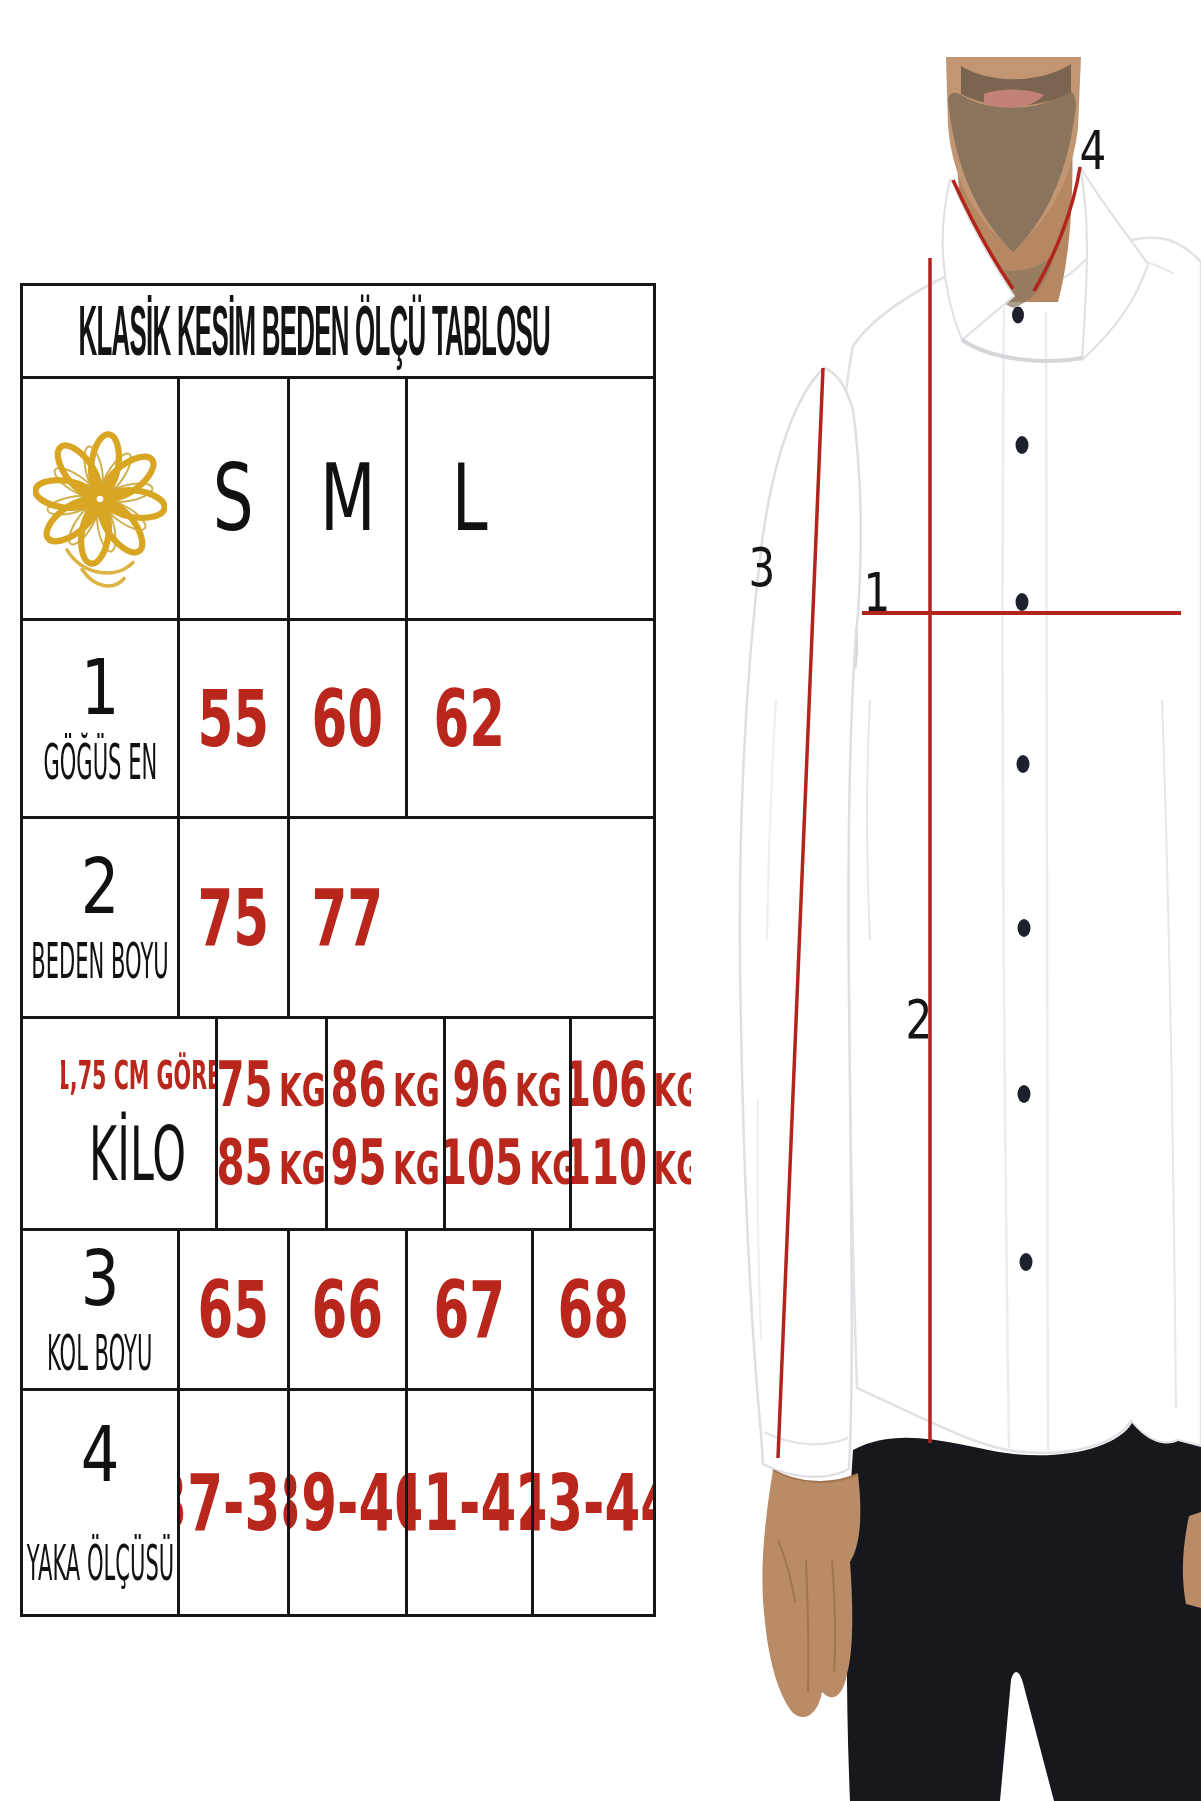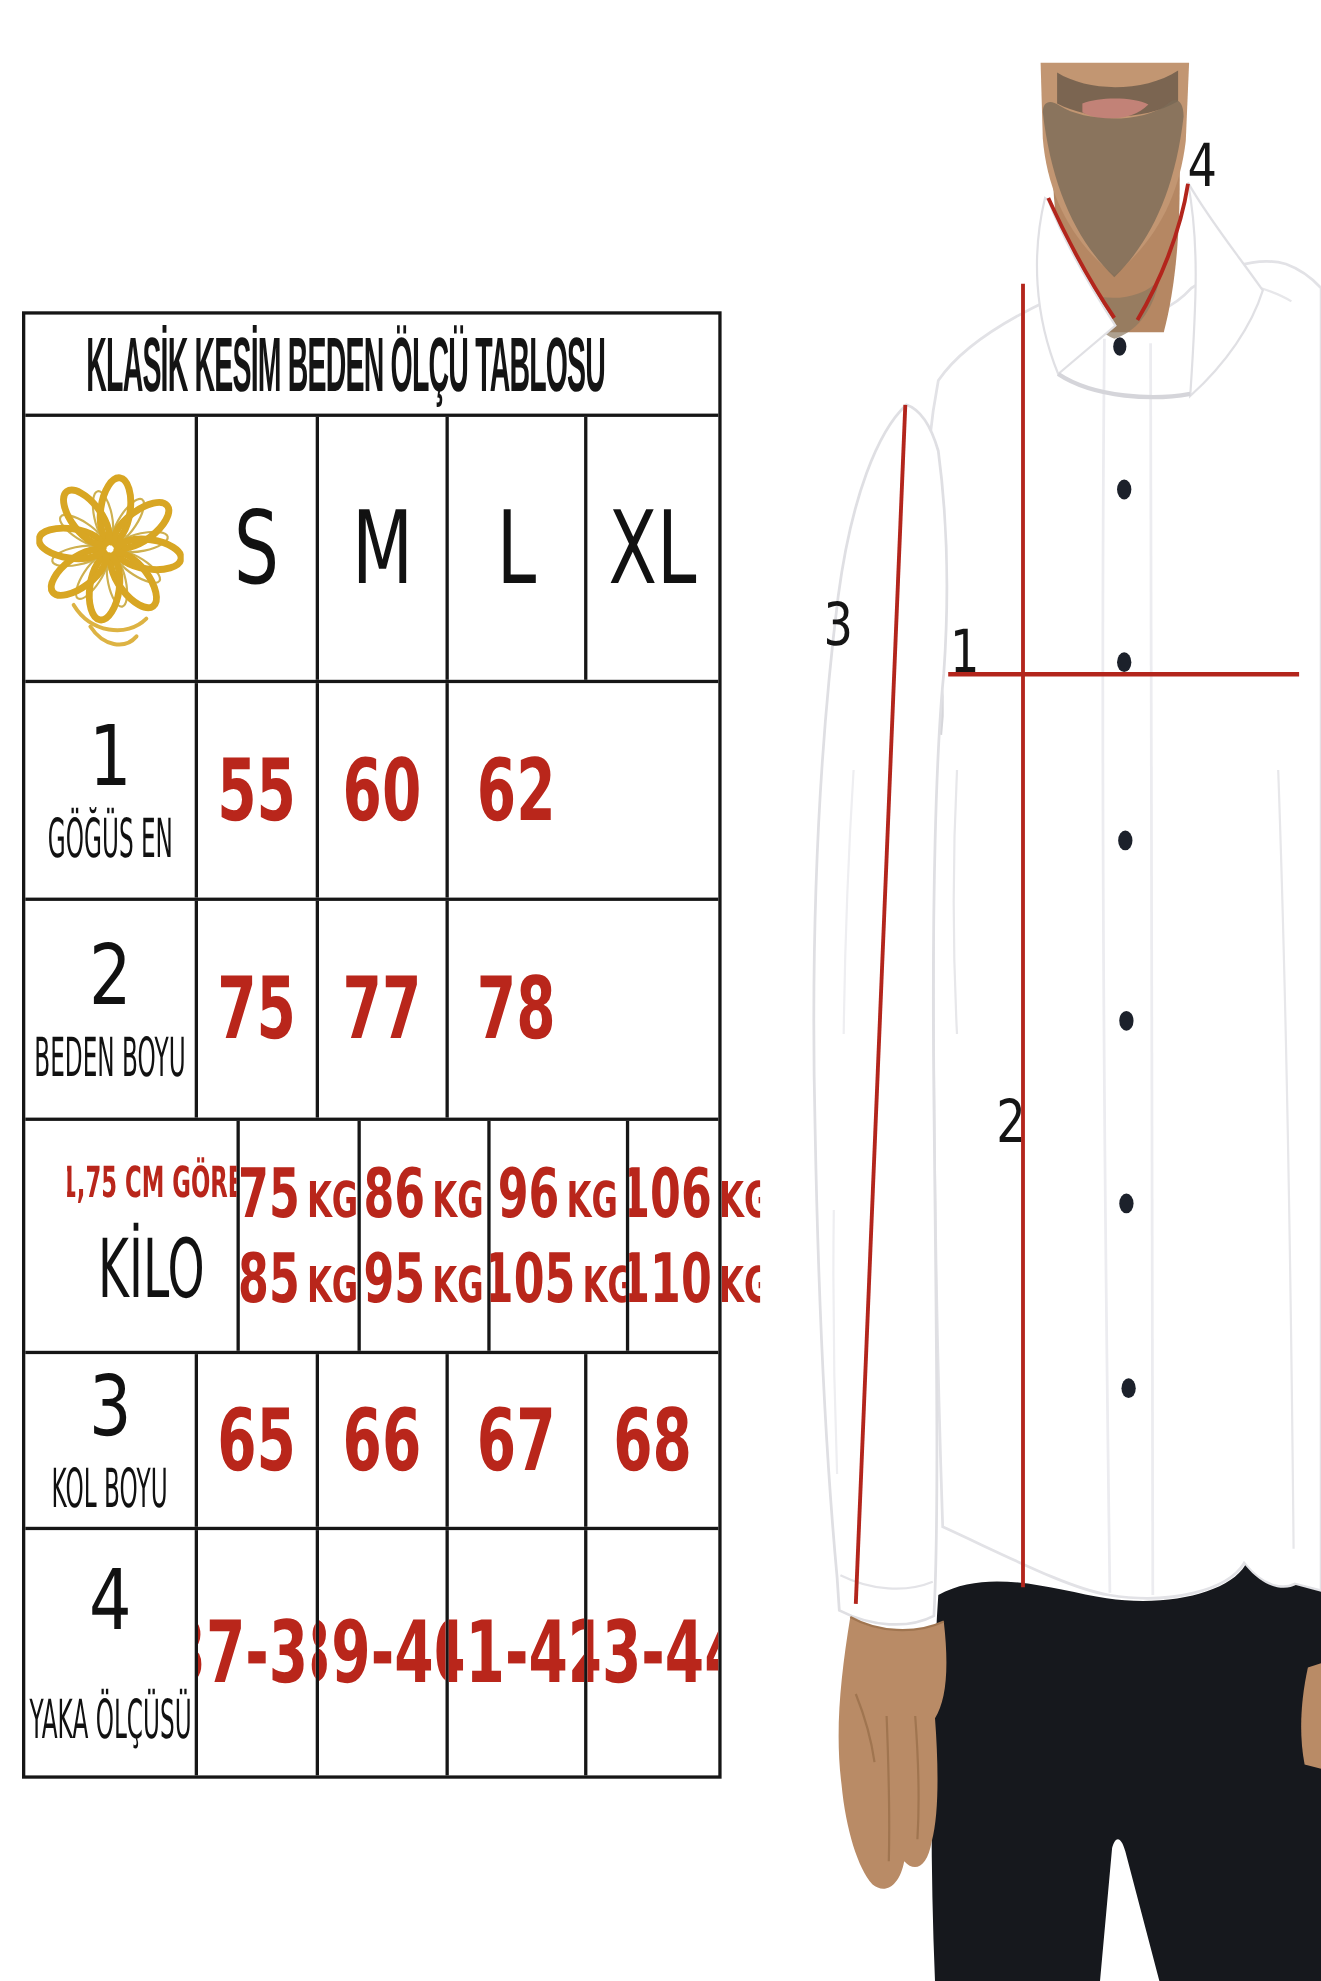--- a/index.html
+++ b/index.html
@@ -96,23 +96,20 @@
       </div>
       <div class="cell">
         <span class="sq size-letter">S</span>
       </div>
       <div class="cell">
         <span class="sq size-letter">M</span>
       </div>
       <div class="cell">
         <span class="sq size-letter">L</span>
       </div>
-      <div class="cell">
-        <span class="sq size-letter">XL</span>
-      </div>
     </div>
 
     <div class="trow h-r1">
       <div class="cell">
         <div class="label-stack">
           <span class="sq row-num">1</span>
           <span class="sq row-label">GÖĞÜS EN</span>
         </div>
       </div>
       <div class="cell">
@@ -131,23 +128,20 @@
         <div class="label-stack">
           <span class="sq row-num">2</span>
           <span class="sq row-label">BEDEN BOYU</span>
         </div>
       </div>
       <div class="cell">
           <span class="sq val">75</span>
         </div>
       <div class="cell">
           <span class="sq val">77</span>
-        </div>
-      <div class="cell">
-          <span class="sq val">78</span>
         </div>
     </div>
 
     <div class="trow h-kilo">
       <div class="cell">
         <div class="label-stack gap-md">
           <span class="sq kilo-note">1,75 CM GÖRE</span>
           <span class="sq kilo-label">KİLO</span>
         </div>
       </div>

